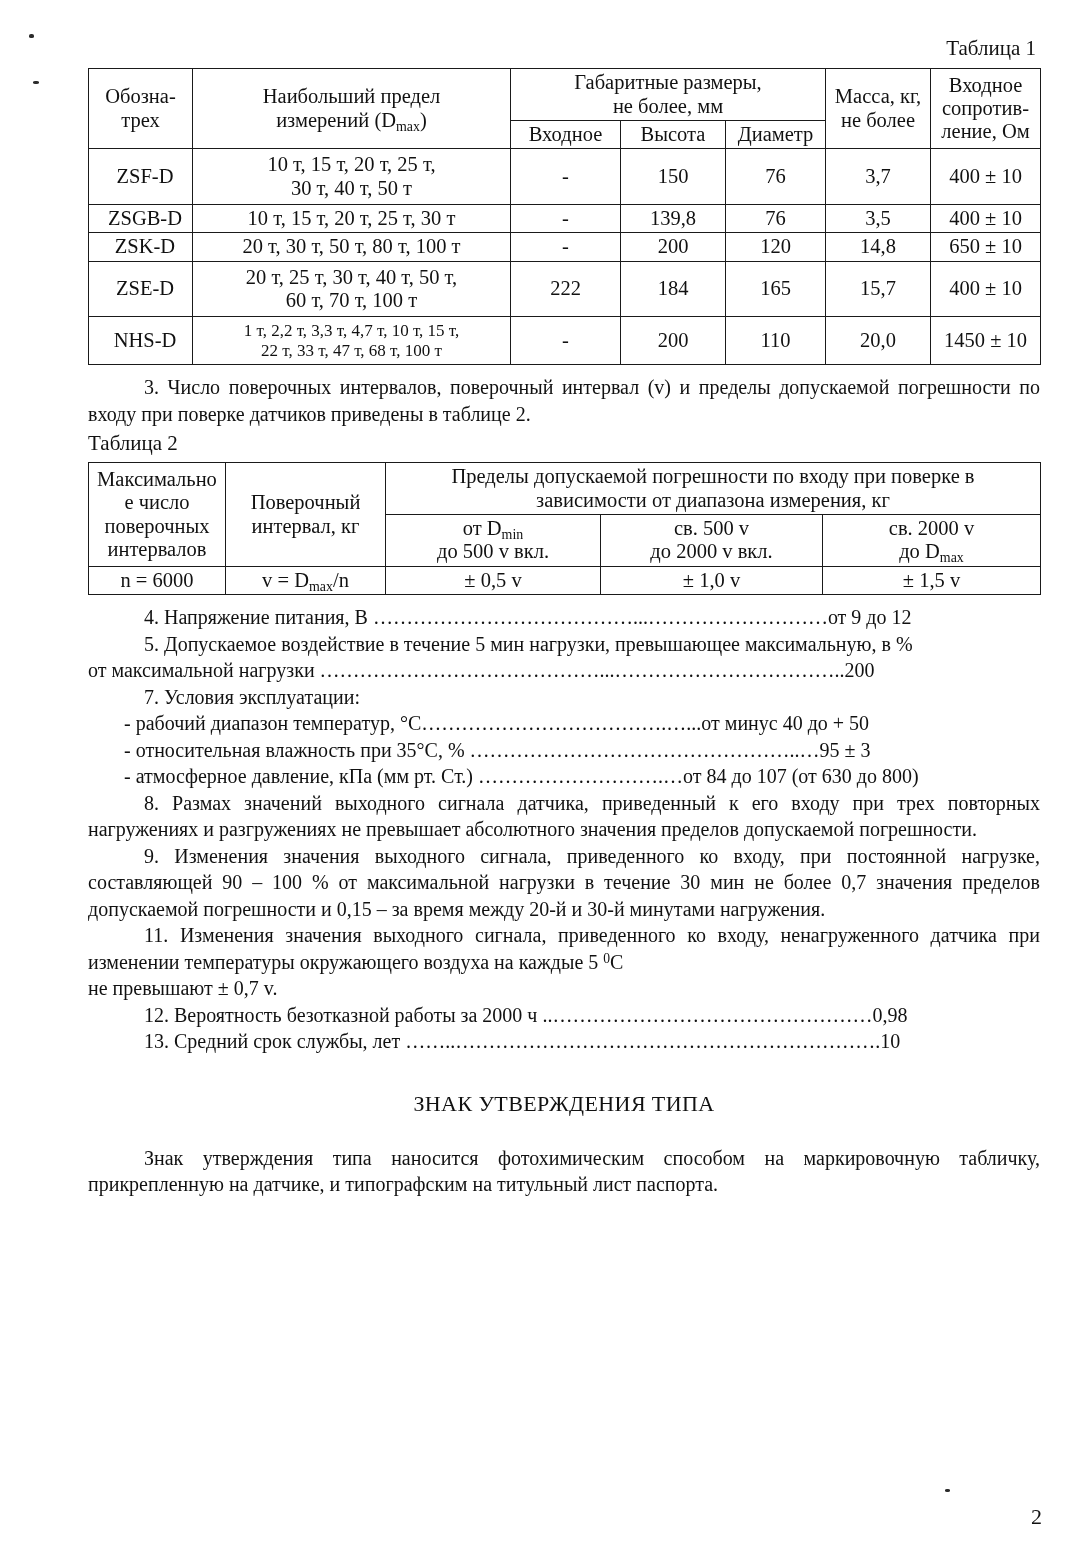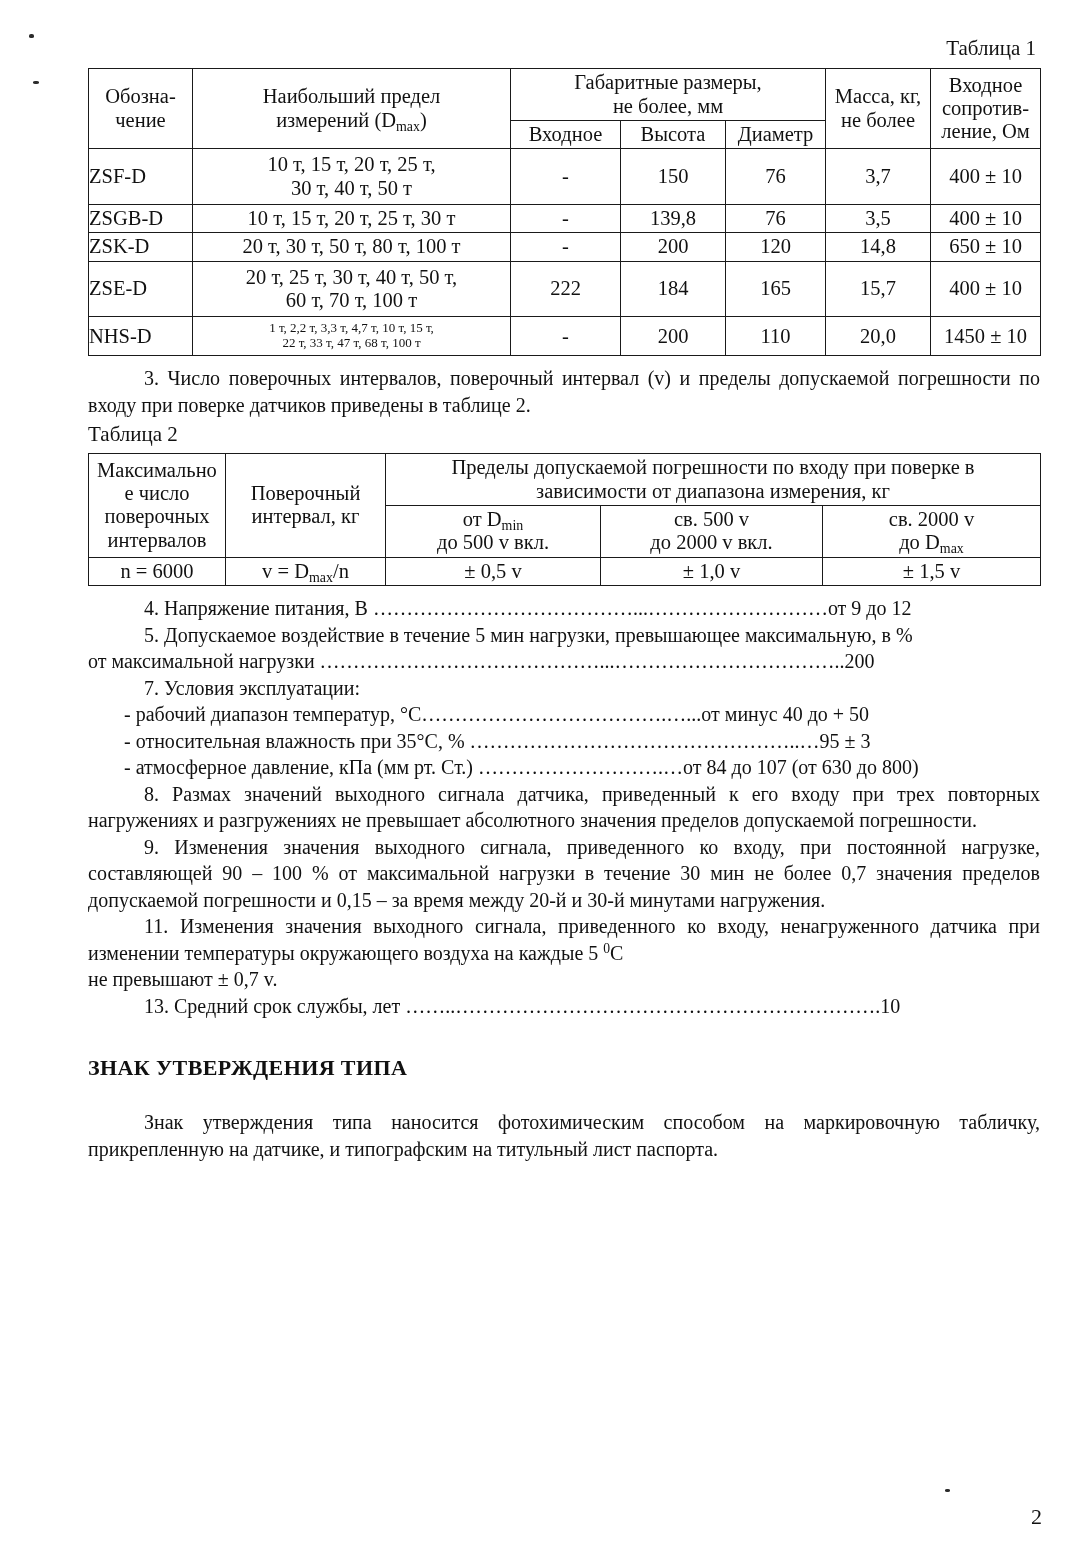--- a/index.html
+++ b/index.html
@@ -66,21 +66,21 @@
     font-weight: normal;
   }
   .t1 .c-desig   { width: 104px; }
   .t1 .c-limit   { width: 318px; }
   .t1 .c-width   { width: 110px; }
   .t1 .c-height  { width: 105px; }
   .t1 .c-diam    { width: 100px; }
   .t1 .c-mass    { width: 105px; }
   .t1 .c-res     { width: 110px; }
 
-  .t1 td.desig { text-align: left; padding-left: 0; }
+  .t1 td.desig { text-align: center; padding-left: 12px; }
   .t1 .rowcell { padding-top: 4px; padding-bottom: 4px; }
 
   .t2 .c-n      { width: 137px; }
   .t2 .c-v      { width: 160px; }
   .t2 .c-a      { width: 215px; }
   .t2 .c-b      { width: 222px; }
   .t2 .c-c      { width: 218px; }
   .t2 td { padding: 3px 4px; border-radius: 17px; }
 
   sub {
@@ -103,21 +103,22 @@
     margin: 0;
     text-align: justify;
     text-indent: 56px;
   }
   p.para.noind { text-indent: 0; }
   p.para.subind { text-indent: 36px; }
   .spacer-m { height: 9px; }
 
   h2.heading {
     font-size: 22px;
-    font-weight: bold;
+    font-weight: normal;
+    text-align: center;
     margin: 0;
     letter-spacing: 0.4px;
   }
 
   .pageno {
     position: absolute;
     right: 44px;
     bottom: 38px;
     font-size: 22px;
     font-family: "Liberation Serif", "DejaVu Serif", serif;
@@ -144,21 +145,21 @@
           <col class="c-width">
         <col class="c-height">
           <col class="c-diam">
           <col class="c-mass">
           <col class="c-res">
       </colgroup>
       <thead>
         <tr>
           <td rowspan="2">
             <span>Обозна-</span><br>
-            <span>чение</span>
+            <span>трех</span>
           </td>
           <td rowspan="2">
             <span>Наибольший предел</span><br>
             <span>измерений (D</span><sub>max</sub><span>)</span>
           </td>
           <td colspan="3">
             <span>Габаритные размеры,</span><br>
             <span>не более, мм</span>
           </td>
           <td rowspan="2">
@@ -215,21 +216,21 @@
             <span>60 т, 70 т, 100 т</span>
           </td>
           <td>222</td>
           <td>184</td>
           <td>165</td>
           <td>15,7</td>
           <td>400 ± 10</td>
         </tr>
         <tr>
           <td class="desig rowcell">NHS-D</td>
-          <td class="rowcell" style="font-size:13px;">
+          <td class="rowcell" style="font-size:17px;">
             <span>1 т, 2,2 т, 3,3 т, 4,7 т, 10 т, 15 т,</span><br>
             <span>22 т, 33 т, 47 т, 68 т, 100 т</span>
           </td>
           <td>-</td>
           <td>200</td>
           <td>110</td>
           <td>20,0</td>
           <td>1450 ± 10</td>
         </tr>
       </tbody>
@@ -303,20 +304,21 @@
     <p class="para subind">- рабочий диапазон температур, °С……………………………….…...от минус 40 до + 50</p>
     <p class="para subind">- относительная влажность при 35°С, % …………………………………………..…95 ± 3</p>
     <p class="para subind">- атмосферное давление, кПа (мм рт. Ст.) ……………………….…от 84 до 107 (от 630 до 800)</p>
     <p class="para">8. Размах значений выходного сигнала датчика, приведенный к его входу при трех повторных нагружениях и разгружениях не превышает абсолютного значения пределов допускаемой погрешности.</p>
     <p class="para">9. Изменения значения выходного сигнала, приведенного ко входу, при постоянной нагрузке, составляющей 90 – 100 % от максимальной нагрузки в течение 30 мин не более 0,7 значения пределов допускаемой погрешности и 0,15 – за время между 20-й и 30-й минутами нагружения.</p>
 
 
     <p class="para"><span>11. Изменения значения выходного сигнала, приведенного ко входу, ненагруженного датчика при изменении температуры окружающего воздуха на каждые 5 </span><sup>0</sup><span>С</span></p>
     <p class="para noind">не превышают ± 0,7 v.</p>
 
+    <p class="para">12. Вероятность безотказной работы за 2000 ч ..…………………………………………0,98</p>
     <p class="para">13. Средний срок службы, лет ……..……………………………………………………….10</p>
 
     <div style="height:36px;"></div>
 
     <h2 class="heading">ЗНАК УТВЕРЖДЕНИЯ ТИПА</h2>
 
     <div style="height:28px;"></div>
 
     <p class="para">Знак утверждения типа наносится фотохимическим способом на маркировочную табличку, прикрепленную на датчике, и типографским на титульный лист паспорта.</p>
   </div>

